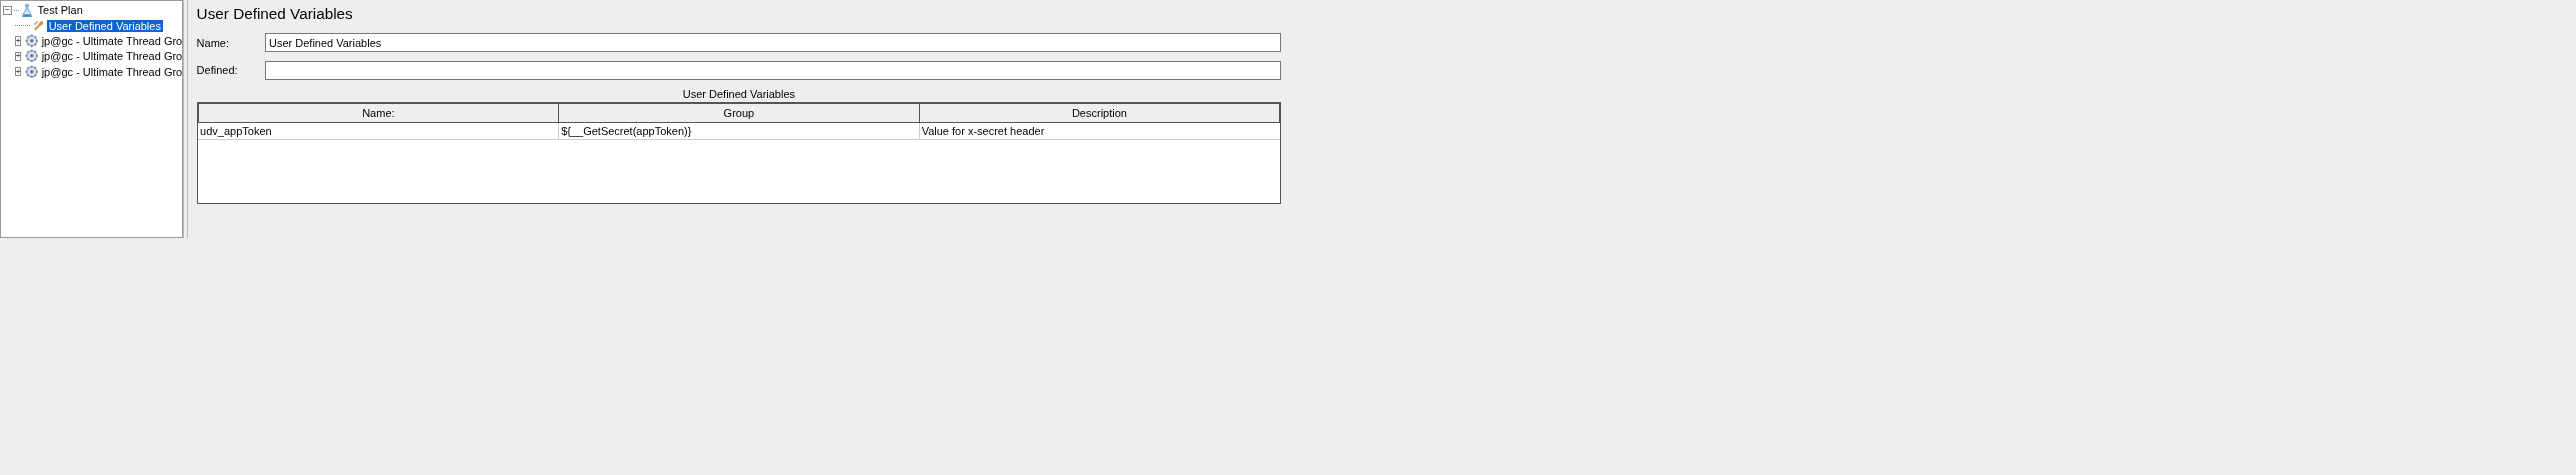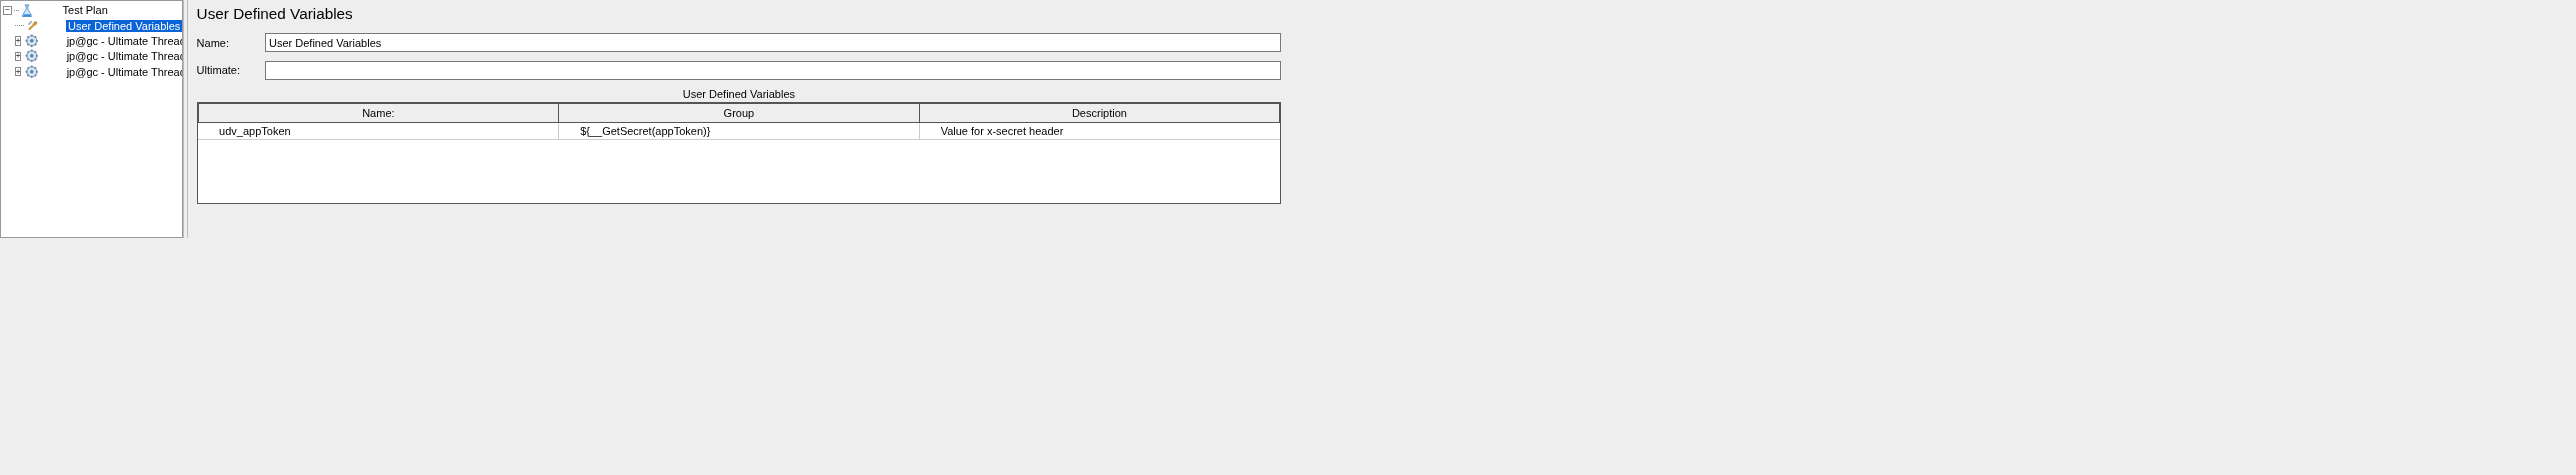--- a/index.html
+++ b/index.html
@@ -52,21 +52,20 @@
       width: 13.6px;
       height: 13.6px;
       display: inline-flex;
       align-items: center;
       justify-content: center;
       margin: 0 1.7px;
     }
     .tree-label {
       padding: 0 1.7px;
       cursor: default;
-      margin-left: 25px;
     }
     .tree-label.selected {
       background: #0a64d8;
       color: #fff;
     }
     .child-row {
       padding-left: 12px;
     }
     
     
@@ -136,21 +135,21 @@
       background: #eeeeee;
       border: 0.9px solid #555;
       height: 19px;
       font-size: 11px;
     }
     .var-table td {
       border-left: 0.9px solid #ccc;
       border-right: 0.9px solid #ccc;
       border-bottom: 0.9px solid #ccc;
       height: 17px;
-      padding: 0 21px;
+      padding: 0 2px;
       font-size: 11px;
     }
     .var-table td:first-child { border-left: none; }
     .var-table td:last-child { border-right: none; }
   </style>
 </head>
 <body>
 
 <div class="tree-panel">
   <div class="tree-node">
@@ -247,21 +246,21 @@
 
 <div class="right-panel">
   <div class="page-title">User Defined Variables</div>
 
   <div class="form-row">
     <div class="form-label">Name:</div>
     <input class="form-input" type="text" value="User Defined Variables" style="">
   </div>
 
   <div class="form-row">
-    <div class="form-label">Ultimate:</div>
+    <div class="form-label">Defined:</div>
     <input class="form-input" type="text" value="" style="">
   </div>
 
   <div class="table-caption">User Defined Variables</div>
 
   <div class="var-table-wrap">
     <table class="var-table">
       <thead>
         <tr>
           <th>Name:</th>

